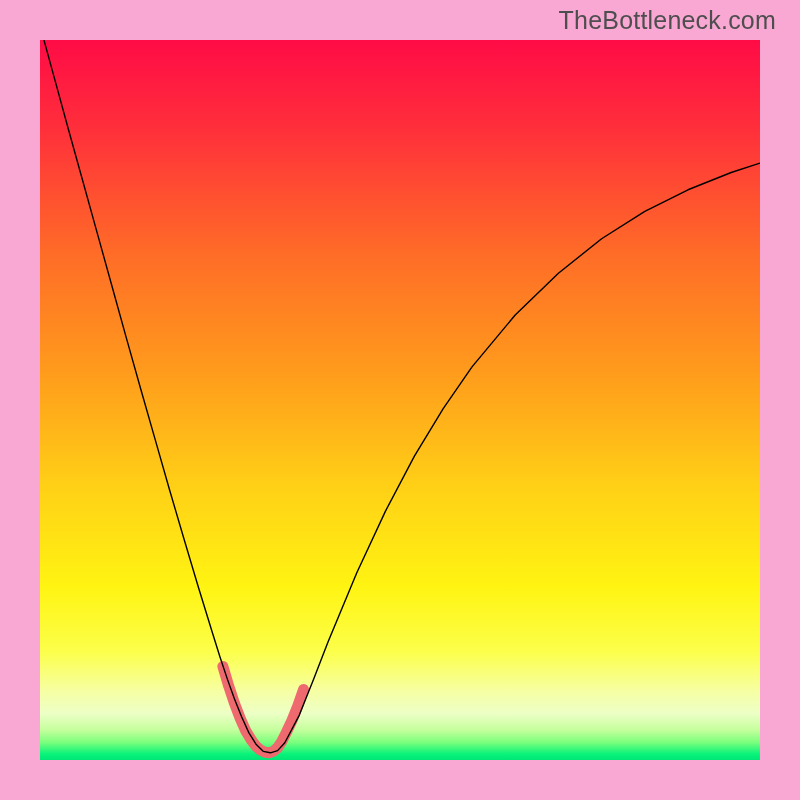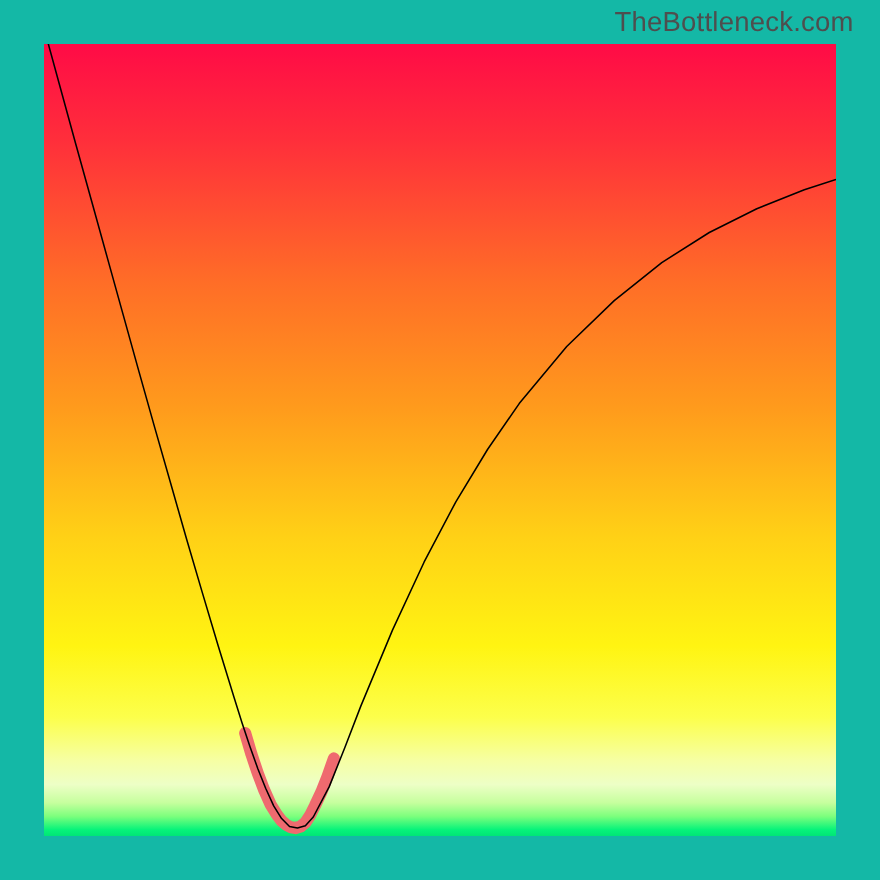--- a/index.html
+++ b/index.html
@@ -7,21 +7,21 @@
     padding: 0;
     width: 800px;
     height: 800px;
     background: #000;
     font-family: Arial, Helvetica, sans-serif;
     overflow: hidden;
   }
   .frame {
     position: absolute;
     inset: 0;
-    background: #14b8a6;
+    background: #f9a8d4;
   }
   .plot-area {
     position: absolute;
     left: 40px;
     top: 40px;
     width: 720px;
     height: 720px;
     overflow: hidden;
   }
   .gradient {

